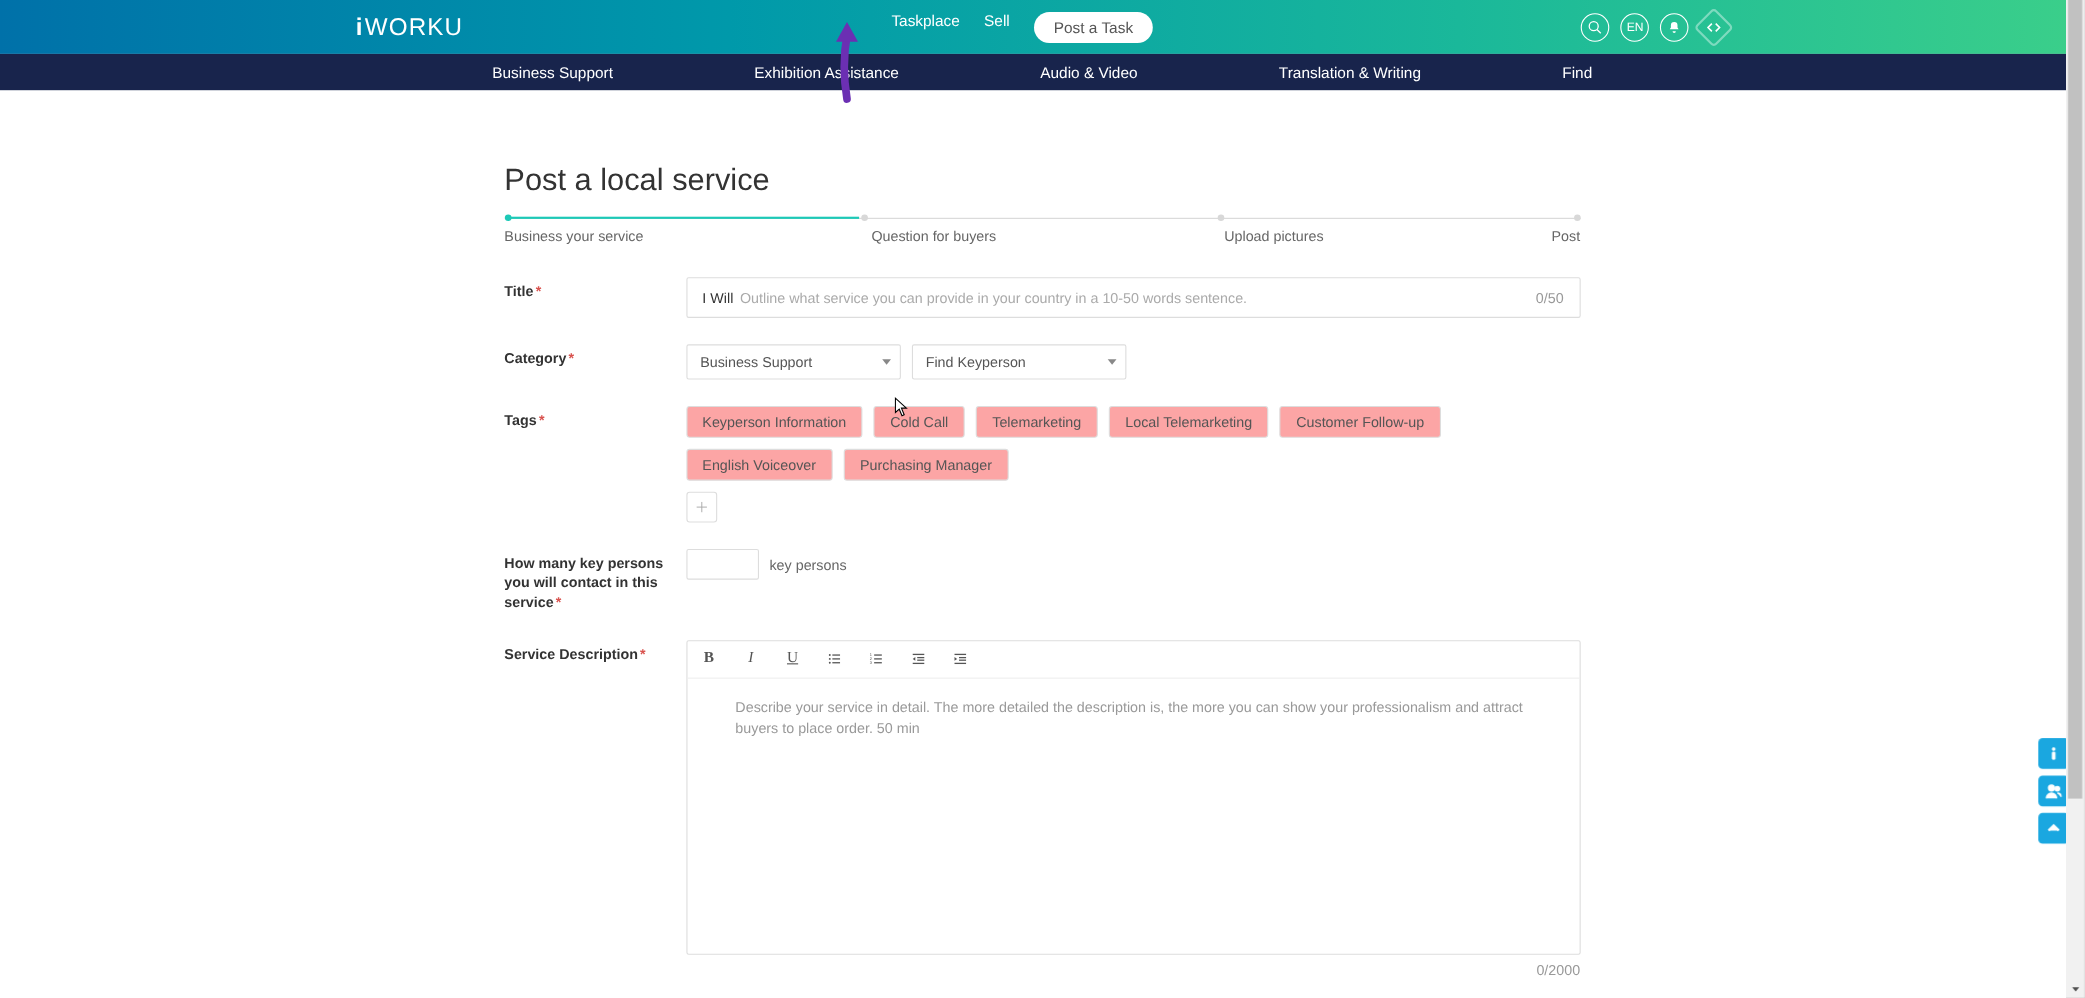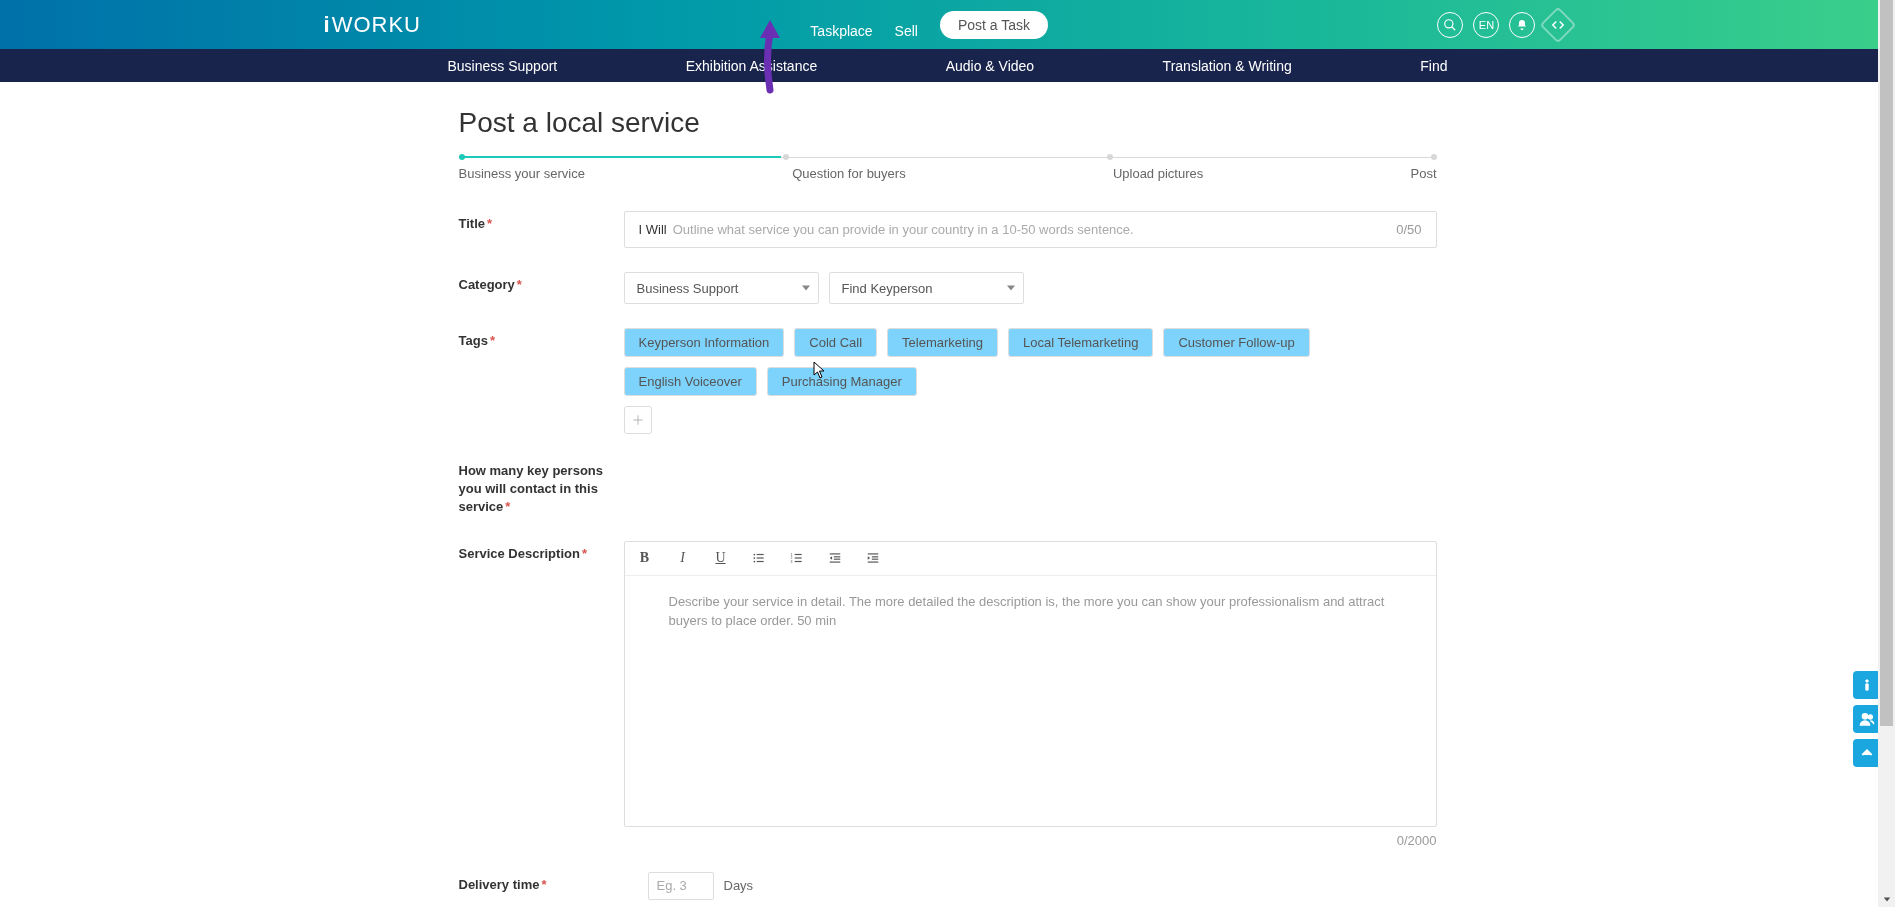--- a/index.html
+++ b/index.html
@@ -5,37 +5,37 @@
 * { margin:0; padding:0; box-sizing:border-box; }
 body { font-family: -apple-system, BlinkMacSystemFont, "Segoe UI", Helvetica, Arial, sans-serif; font-size:14px; color:#333; background:#fff; overflow-x:hidden; }
 
 .topbar {
   height:49px;
   background: linear-gradient(90deg, #0071a9 0%, #0099aa 35%, #1ab89a 70%, #3bcf8a 100%);
   display:flex; align-items:center; justify-content:center;
 }
 .topbar-inner { width:1260px; max-width:100%; display:flex; align-items:center; justify-content:space-between; padding:0 0px;}
 .logo { color:#fff; font-weight:300; font-size:22px; letter-spacing:0; display:flex; align-items:center; gap:2px; padding-left:6px;}
-.nav-links { display:flex; align-items:flex-end; gap:22px; }
+.nav-links { display:flex; align-items:flex-start; gap:22px; }
 .nav-link { color:#fff; font-size:14px; cursor:pointer; }
 .post-task-btn { background:#fff; color:#555; border-radius:20px; padding:6px 18px; font-size:14px; cursor:pointer; position:relative;}
 .icon-cluster { display:flex; align-items:center; gap:10px; padding-right:6px;}
 .circle-icon { width:26px; height:26px; border:1.5px solid #fff; border-radius:50%; display:flex; align-items:center; justify-content:center; color:#fff; font-size:11px; cursor:pointer; }
 .search-circle svg { width:14px; height:14px; stroke:#fff; fill:none; stroke-width:2; }
 .bell-circle svg { width:12px; height:12px; fill:#fff; }
 .diamond-icon { width:26px; height:26px; transform:rotate(45deg); border:2px solid rgba(255,255,255,0.4); border-radius:4px; cursor:pointer; position:relative;}
 .diamond-icon .inner { position:absolute; inset:0; display:flex; align-items:center; justify-content:center; transform:rotate(-45deg); }
 .diamond-icon svg { width:14px; height:14px; stroke:#fff; fill:none; stroke-width:2.5;}
 
 .subnav { height:33px; background:#18244c; display:flex; align-items:center; justify-content:center; }
 .subnav-inner { width:1000px; display:flex; align-items:center; justify-content:space-between; }
 .subnav-item { color:#fff; font-size:14px; cursor:pointer; }
 
 .main { width:978px; margin:0 auto; padding-top:25px; }
-.page-title { font-size:28px; font-weight:400; color:#333; margin-bottom:18px; }
+.page-title { font-size:28px; font-weight:400; color:#333; margin-bottom:18px;margin-top:41px; }
 
 .progress-wrap { position:relative; margin-bottom:30px; }
 .progress-line { height:1px; background:#d8d8d8; position:relative; }
 .progress-fill { height:2px; background:#1dc9b7; position:absolute; top:-1px; left:0; width:33%; }
 .progress-dots { display:flex; justify-content:space-between; position:absolute; left:0; right:0; top:-3px; }
 .dot { width:6px; height:6px; border-radius:50%; background:#d8d8d8; }
 .dot.active { background:#1dc9b7; }
 .progress-labels { display:flex; justify-content:space-between; font-size:13px; color:#666; margin-top:8px; }
 
 .form-row { display:flex; margin-bottom:24px; }
@@ -47,21 +47,21 @@
 .title-prefix { font-size:13px; color:#333; }
 .title-input { flex:1; border:none; outline:none; font-size:13px; color:#333; }
 .title-input::placeholder { color:#aaa; }
 .title-count { font-size:13px; color:#999; }
 
 .select-row { display:flex; gap:10px; }
 .select-box { border:1px solid #ddd; border-radius:2px; height:32px; padding:0 28px 0 12px; display:flex; align-items:center; font-size:13px; color:#555; cursor:pointer; position:relative; width:195px; }
 .select-box .caret { position:absolute; right:8px; top:50%; transform:translateY(-50%); width:0; height:0; border-left:4px solid transparent; border-right:4px solid transparent; border-top:5px solid #888; }
 
 .tags-wrap { display:flex; flex-wrap:wrap; gap:10px; }
-.tag { border:1px solid #ddd; border-radius:3px; padding:6px 14px; font-size:13px; color:#555; cursor:pointer; background:#7dd3fc; }
+.tag { border:1px solid #ddd; border-radius:3px; padding:6px 14px; font-size:13px; color:#555; cursor:pointer; background:#fca5a5; }
 .tag-add { border:1px solid #ddd; border-radius:3px; width:28px; height:28px; display:flex; align-items:center; justify-content:center; cursor:pointer; margin-top:10px; }
 .tag-add svg { width:14px; height:14px; stroke:#aaa; stroke-width:1.5; fill:none; }
 
 .kp-row { display:flex; align-items:center; gap:10px; }
 .kp-input { border:1px solid #ddd; border-radius:2px; width:66px; height:28px; padding:0 8px; font-size:13px; outline:none; }
 .kp-suffix { font-size:13px; color:#666; }
 
 .editor { border:1px solid #ddd; border-radius:2px; }
 .editor-toolbar { height:34px; display:flex; align-items:center; padding:0 10px; gap:18px; border-bottom:1px solid #eee; }
 .tool-btn { width:20px; height:20px; display:flex; align-items:center; justify-content:center; cursor:pointer; color:#555; }
@@ -205,20 +205,26 @@
         <svg viewBox="0 0 24 24">
             <line x1="12" y1="4" x2="12" y2="20"></line>
             <line x1="4" y1="12" x2="20" y2="12"></line>
           </svg>
       </div>
     </div>
   </div>
 
   <div class="form-row">
     <div class="form-label"><span>How many key persons you will contact in this service</span><span class="req">*</span></div>
+    <div class="form-field">
+      <div class="kp-row">
+        <input class="kp-input" style="">
+        <span class="kp-suffix">key persons</span>
+      </div>
+    </div>
   </div>
 
   <div class="form-row">
     <div class="form-label"><span>Service Description</span><span class="req">*</span></div>
     <div class="form-field">
       <div class="editor">
         <div class="editor-toolbar">
           <div class="tool-btn bold">B</div>
           <div class="tool-btn italic">I</div>
           <div class="tool-btn underline">U</div>

